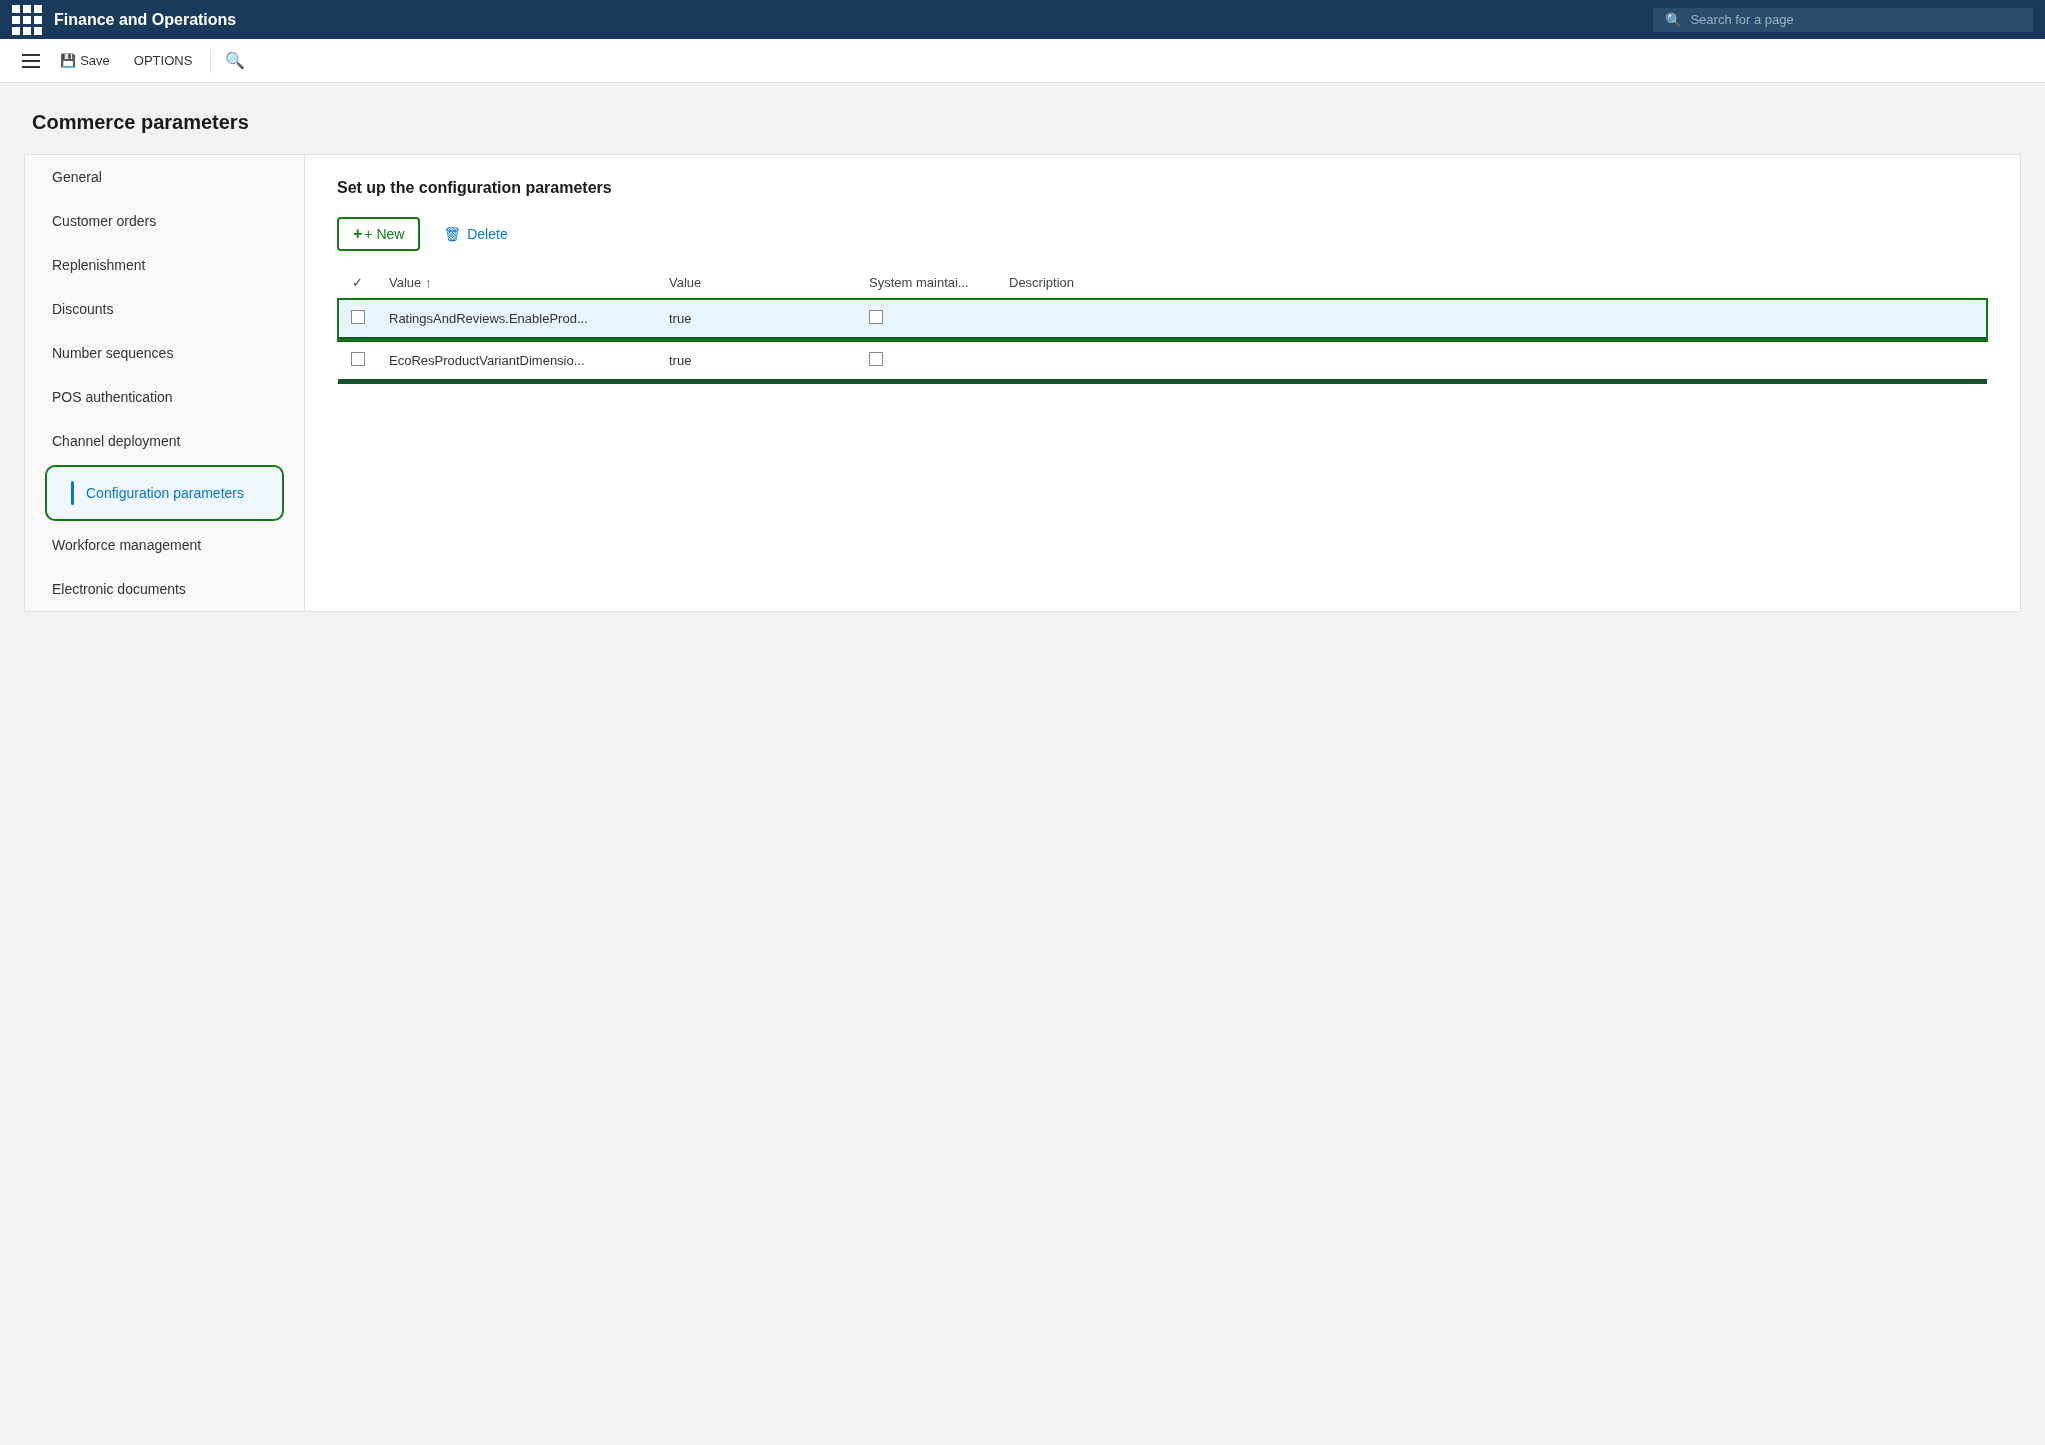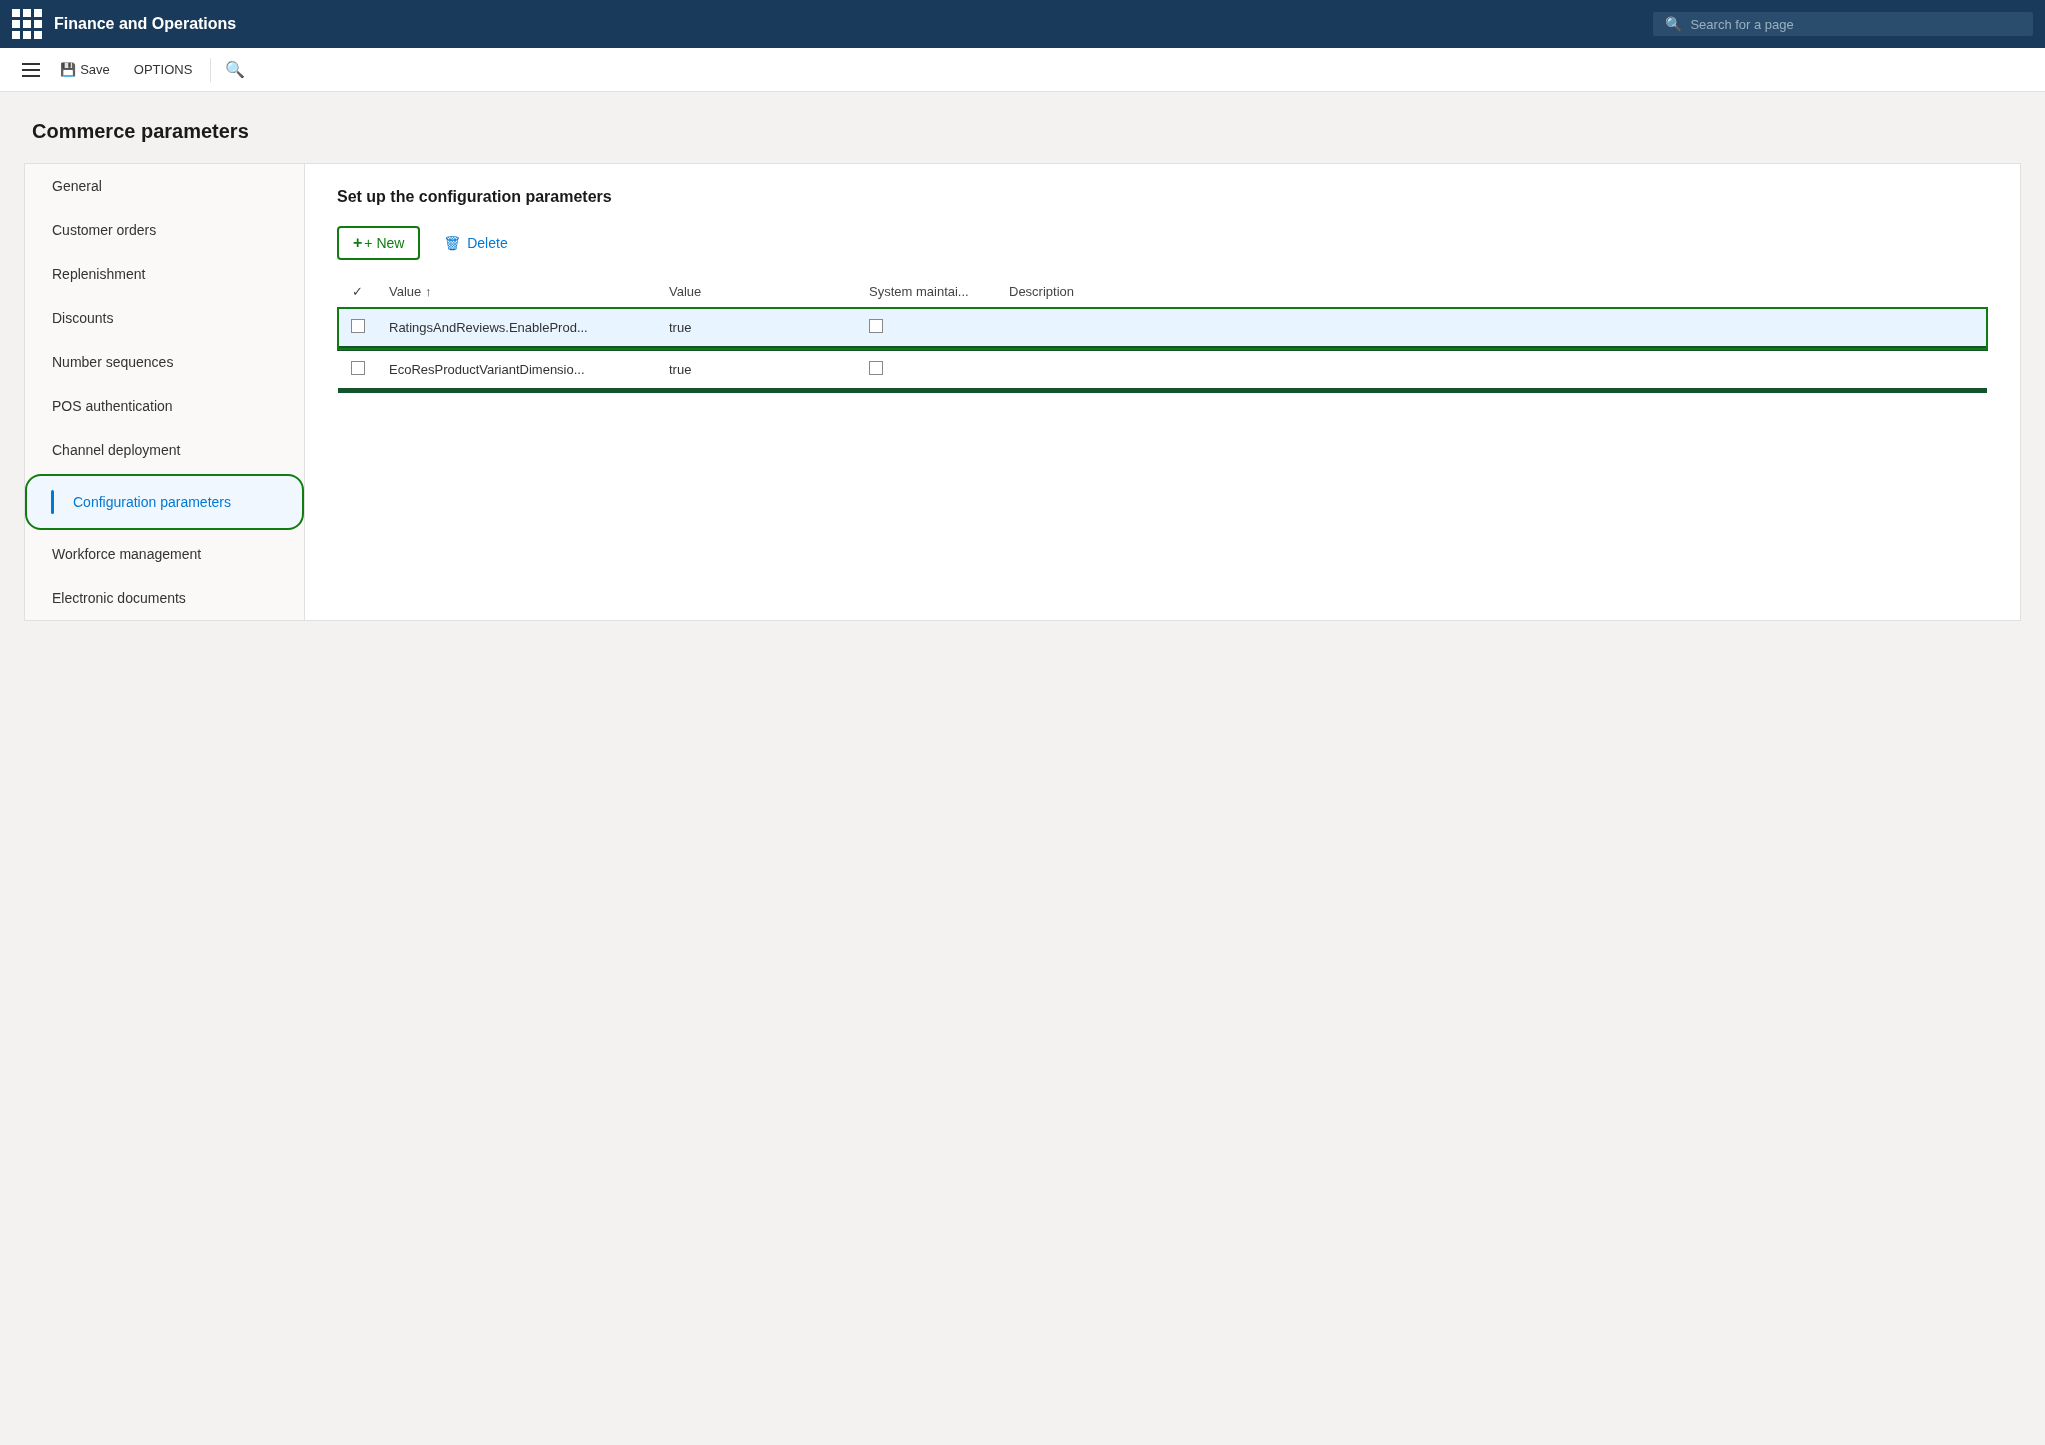--- a/index.html
+++ b/index.html
@@ -1,21 +1,21 @@
 <!DOCTYPE html>
 <html><head>
   <meta charset="utf-8">
   <style>
     * { box-sizing: border-box; margin: 0; padding: 0; }
     body { font-family: 'Segoe UI', Tahoma, Geneva, Verdana, sans-serif; font-size: 14px; background: #f3f2f1; }
 
     
     .top-bar {
       background: #1a3a5c;
-      height: 48px;
+      height: 39px;
       display: flex;
       align-items: center;
       padding: 0 12px;
       gap: 12px;
     }
     .top-bar-grid {
       display: grid;
       grid-template-columns: repeat(3,8px);
       grid-template-rows: repeat(3,8px);
       gap: 3px;
@@ -267,21 +267,21 @@
       </div>
       <div class="sidebar-item">
         <span>Number sequences</span>
       </div>
       <div class="sidebar-item">
         <span>POS authentication</span>
       </div>
       <div class="sidebar-item">
         <span>Channel deployment</span>
       </div>
-      <div class="sidebar-item active" style="display: flex; align-items: center; gap: 19px; border: 2px solid #107c10; border-radius: 16px; margin: 2px 0;">
+      <div class="sidebar-item active" style="display: flex; align-items: center; gap: 12px; border: 2px solid #107c10; border-radius: 10px; margin: 2px 20px;">
         <span style="width: 3px; height: 24px; background: #0078d4; display: inline-block; border-radius: 2px;"></span>
         <span>Configuration parameters</span>
       </div>
       <div class="sidebar-item">
         <span>Workforce management</span>
       </div>
       <div class="sidebar-item">
         <span>Electronic documents</span>
       </div>
     </div>

